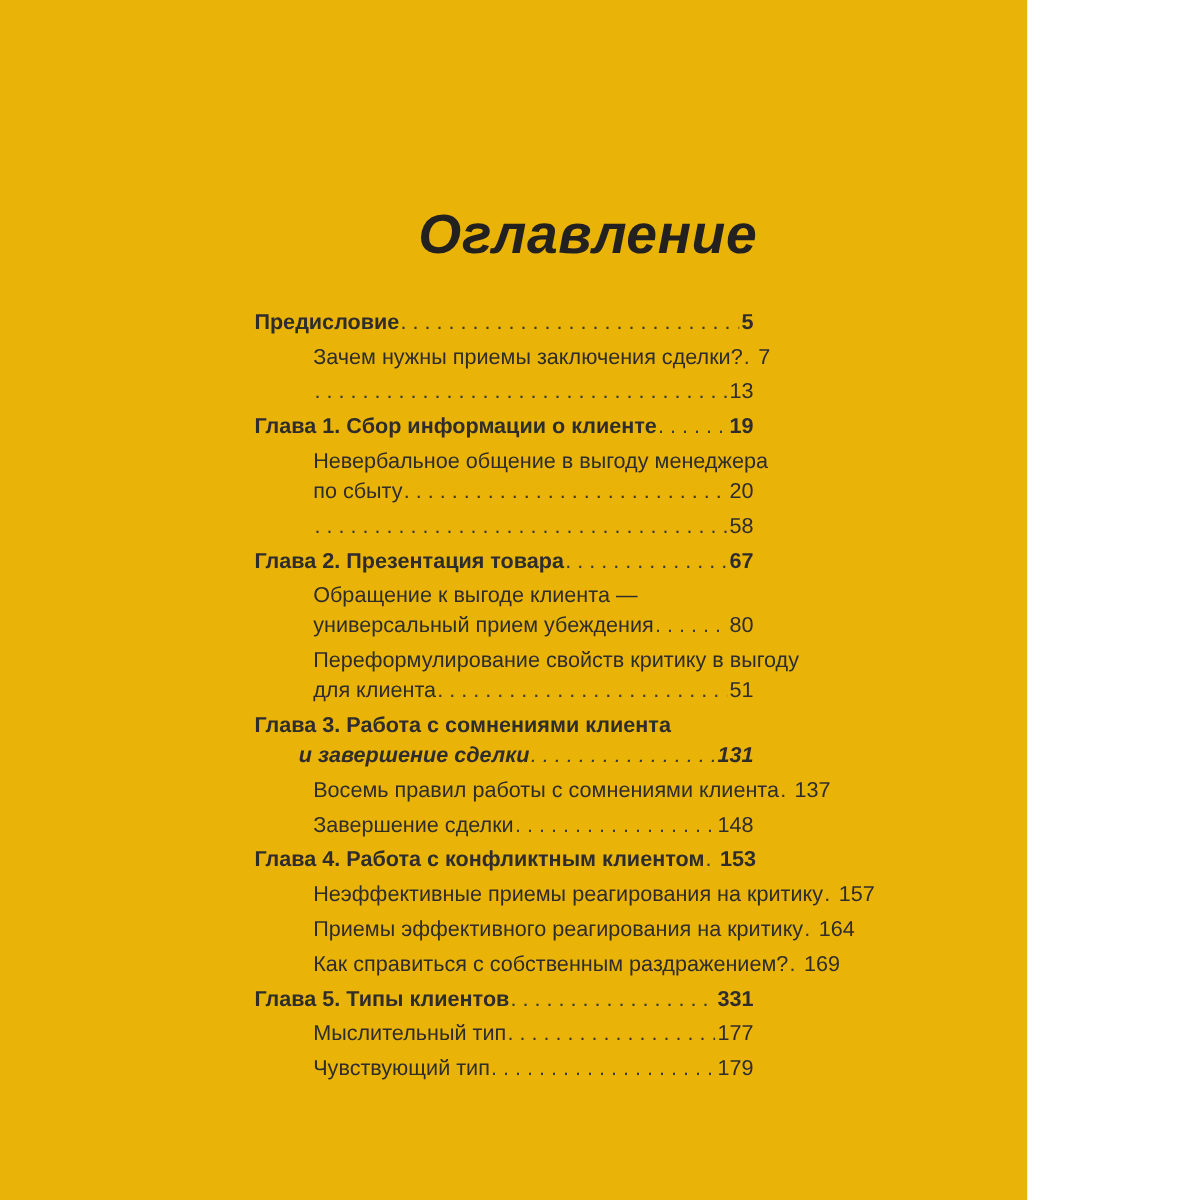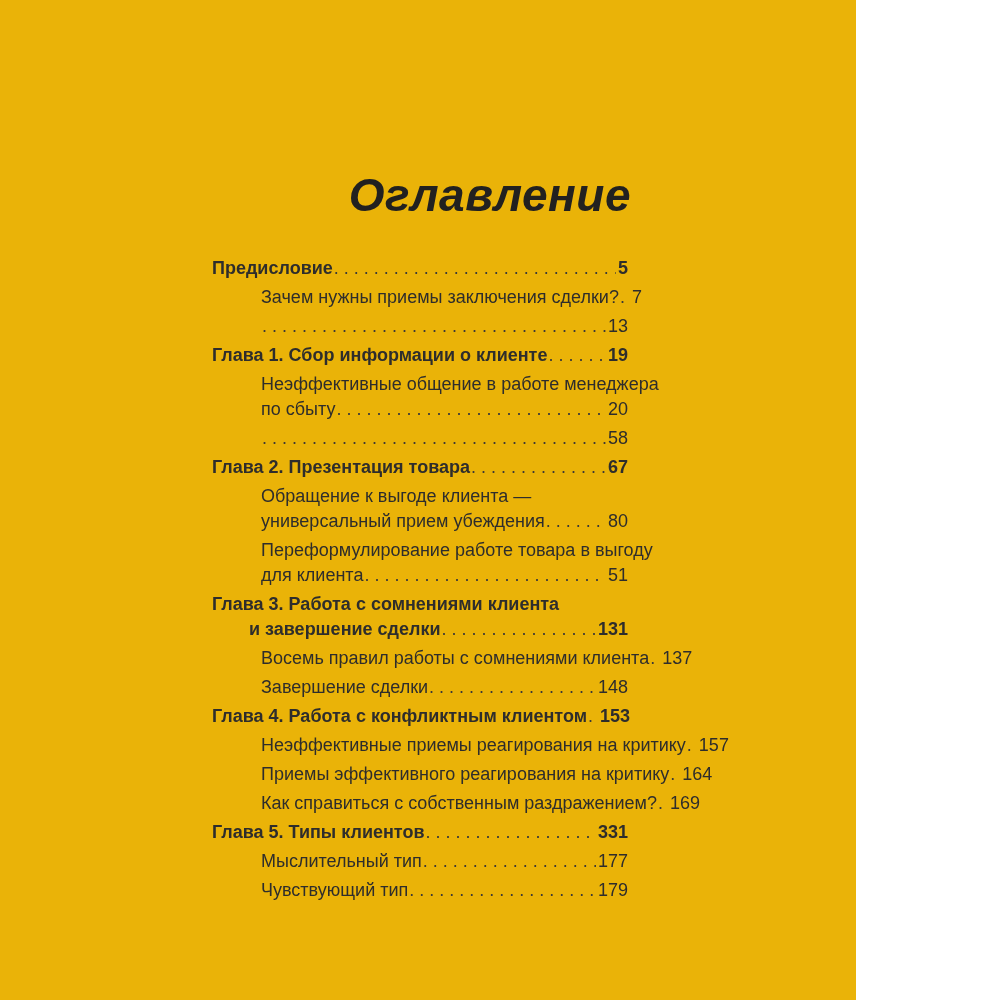--- a/index.html
+++ b/index.html
@@ -37,21 +37,21 @@
     font-size: 18px;
   }
   .entry { margin-bottom: 4px; }
   .entry.chapter { font-weight: 700; }
   .line {
     display: flex;
     align-items: baseline;
     line-height: 25px;
   }
   .entry.sub .line { padding-left: 49px; }
-  .entry.chapter .line.cont { padding-left: 37px; }
+  .entry.chapter .line.cont { padding-left: 37px; font-style: italic; }
   .label { white-space: nowrap; }
   .dots {
     flex: 1 1 auto;
     overflow: hidden;
     white-space: nowrap;
     font-weight: 400;
     color: #3a3938;
     margin: 0 2px 0 1px;
     min-width: 10px;
   }
@@ -91,21 +91,21 @@
       </div>
       <div class="entry chapter">
         <div class="line">
           <span class="label">Глава 1. Сбор информации о клиенте</span>
           <span class="dots"></span>
           <span class="page-num">19</span>
         </div>
       </div>
       <div class="entry sub">
         <div class="line">
-          <span class="label">Неэффективные общение в работе менеджера</span>
+          <span class="label">Невербальное общение в выгоду менеджера</span>
         </div>
         <div class="line cont">
           <span class="label">по сбыту</span>
           <span class="dots"></span>
           <span class="page-num">20</span>
         </div>
       </div>
       <div class="entry sub">
         <div class="line cont">
           <span class="dots"></span>
@@ -124,21 +124,21 @@
           <span class="label">Обращение к выгоде клиента —</span>
         </div>
         <div class="line cont">
           <span class="label">универсальный прием убеждения</span>
           <span class="dots"></span>
           <span class="page-num">80</span>
         </div>
       </div>
       <div class="entry sub">
         <div class="line">
-          <span class="label">Переформулирование работе товара в выгоду</span>
+          <span class="label">Переформулирование свойств критику в выгоду</span>
         </div>
         <div class="line cont">
           <span class="label">для клиента</span>
           <span class="dots"></span>
           <span class="page-num">51</span>
         </div>
       </div>
       <div class="entry chapter">
         <div class="line">
           <span class="label">Глава 3. Работа с сомнениями клиента</span>

